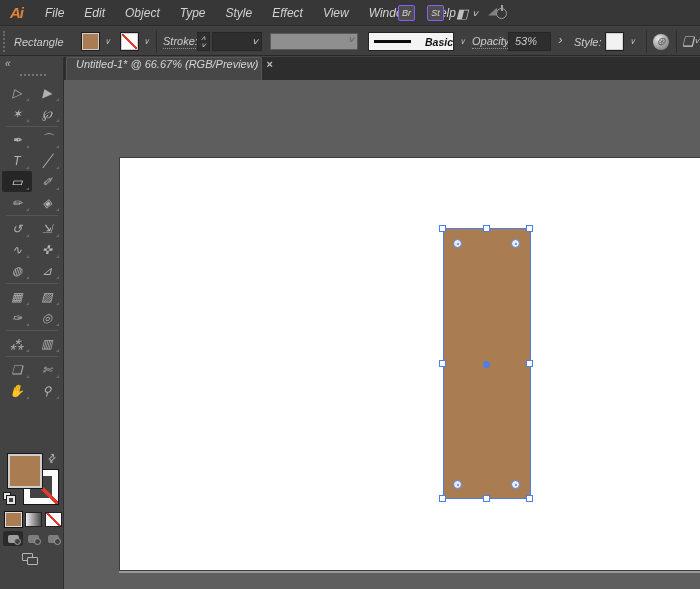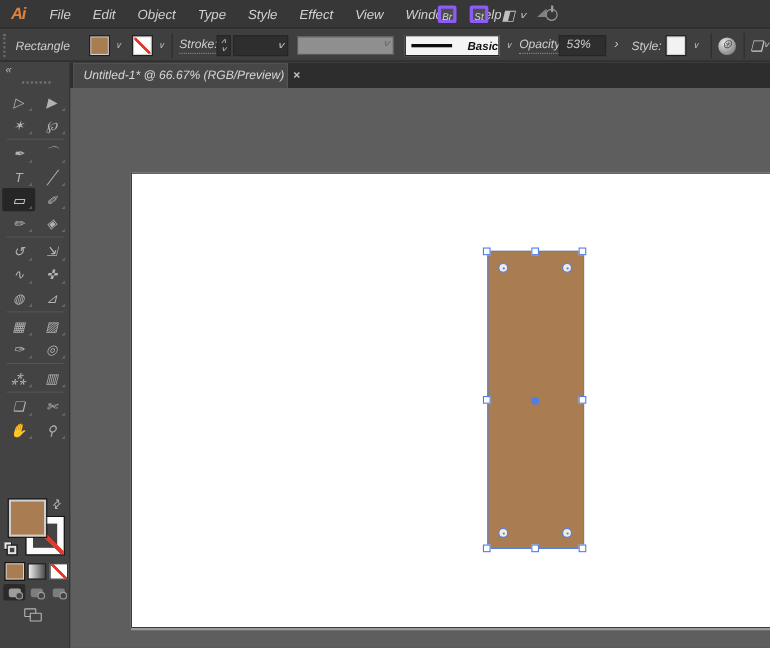--- a/index.html
+++ b/index.html
@@ -6,21 +6,21 @@
   html,body { width:700px; height:589px; overflow:hidden; background:#2b2b2b;
               font-family:"Liberation Sans", sans-serif; }
   #app { position:relative; width:700px; height:589px; background:#434343;font-style:italic; }
 
   
   .menubar { position:absolute; left:0; top:0; width:700px; height:26px;
              background:#373737; border-bottom:1px solid #2a2a2a; display:flex; align-items:center; }
   .ai-logo { color:var(--logo-orange); font-weight:bold; font-size:15px; margin:0 12px 0 10px; letter-spacing:-1px; }
   .menu-item { color:#d2d2d2; font-size:12px; padding:0 10px; line-height:26px; cursor:default; }
   .menubar-right { position:absolute; left:398px; top:0; height:26px; display:flex; align-items:center; gap:12px; }
-  .panel-btn { width:17px; height:16px; border:3px solid #8b5cf6; background:#4d4d4d; color:#d6d6d6;
+  .panel-btn { width:17px; height:16px; border:1px solid #8b5cf6; background:#4d4d4d; color:#d6d6d6;
                font-size:9px; text-align:center; line-height:14px; border-radius:2px; }
   .ws-wrap { display:flex; align-items:center; gap:4px; }
   .ws-icon { color:#c0c0c0; font-size:13px; line-height:13px; }
   .chev { color:#b5b5b5; font-size:8px; transform:scaleX(1.4); display:inline-block; }
   .power-icon { width:11px; height:11px; border:1.5px solid #9f9f9f; border-radius:50%; position:relative; margin-left:6px; }
   .power-icon::before { content:""; position:absolute; left:4px; top:-4px; width:1.5px; height:6px; background:#9f9f9f; }
   .power-icon::after { content:""; position:absolute; left:-9px; top:-1px; width:9px; height:8px;
                        background:#8a8a8a; clip-path:polygon(0 100%, 100% 0, 100% 100%); opacity:.9; }
 
   
@@ -60,21 +60,21 @@
   .recolor-icon { left:653px; top:7px; width:16px; height:16px; border-radius:50%;
                   background:radial-gradient(circle at 35% 30%, #e8e8e8, #9a9a9a 60%, #6f6f6f);
                   color:#555; font-size:11px; text-align:center; line-height:15px; }
   .doc-icon { left:682px; top:7px; color:#c6c6c6; font-size:13px; }
   .doc-chev { left:694px; top:10px; font-size:7px; color:#b5b5b5; transform:scaleX(1.3); }
 
   
   .tabstrip { position:absolute; left:64px; top:57px; width:636px; height:23px; background:#2d2d2d; }
   .doc-tab { position:absolute; left:2px; top:0; height:23px; width:196px; background:#474747;
              border:1px solid #585858; border-bottom:none; border-radius:2px 2px 0 0;
-             display:flex; align-items:center; }
+             display:flex; align-items:flex-start; }
   .doc-tab .title { color:#d6d6d6; font-size:11px; margin-left:9px; white-space:nowrap; }
   .tab-close { margin-left:8px; color:#c2c2c2; font-size:11px; font-weight:bold; }
 
   
   .toolbar { position:absolute; left:0; top:57px; width:64px; height:532px; background:#434343;
              border-right:1px solid #303030; }
   .tb-collapse { position:absolute; left:5px; top:1px; color:#bdbdbd; font-size:10px; }
   .tb-grip { position:absolute; left:20px; top:17px; width:26px; border-top:2px dotted #757575; }
   .tools { position:absolute; left:2px; top:25px; width:60px; display:flex; flex-wrap:wrap; }
   .tool { width:30px; height:21px; display:flex; align-items:center; justify-content:center;

